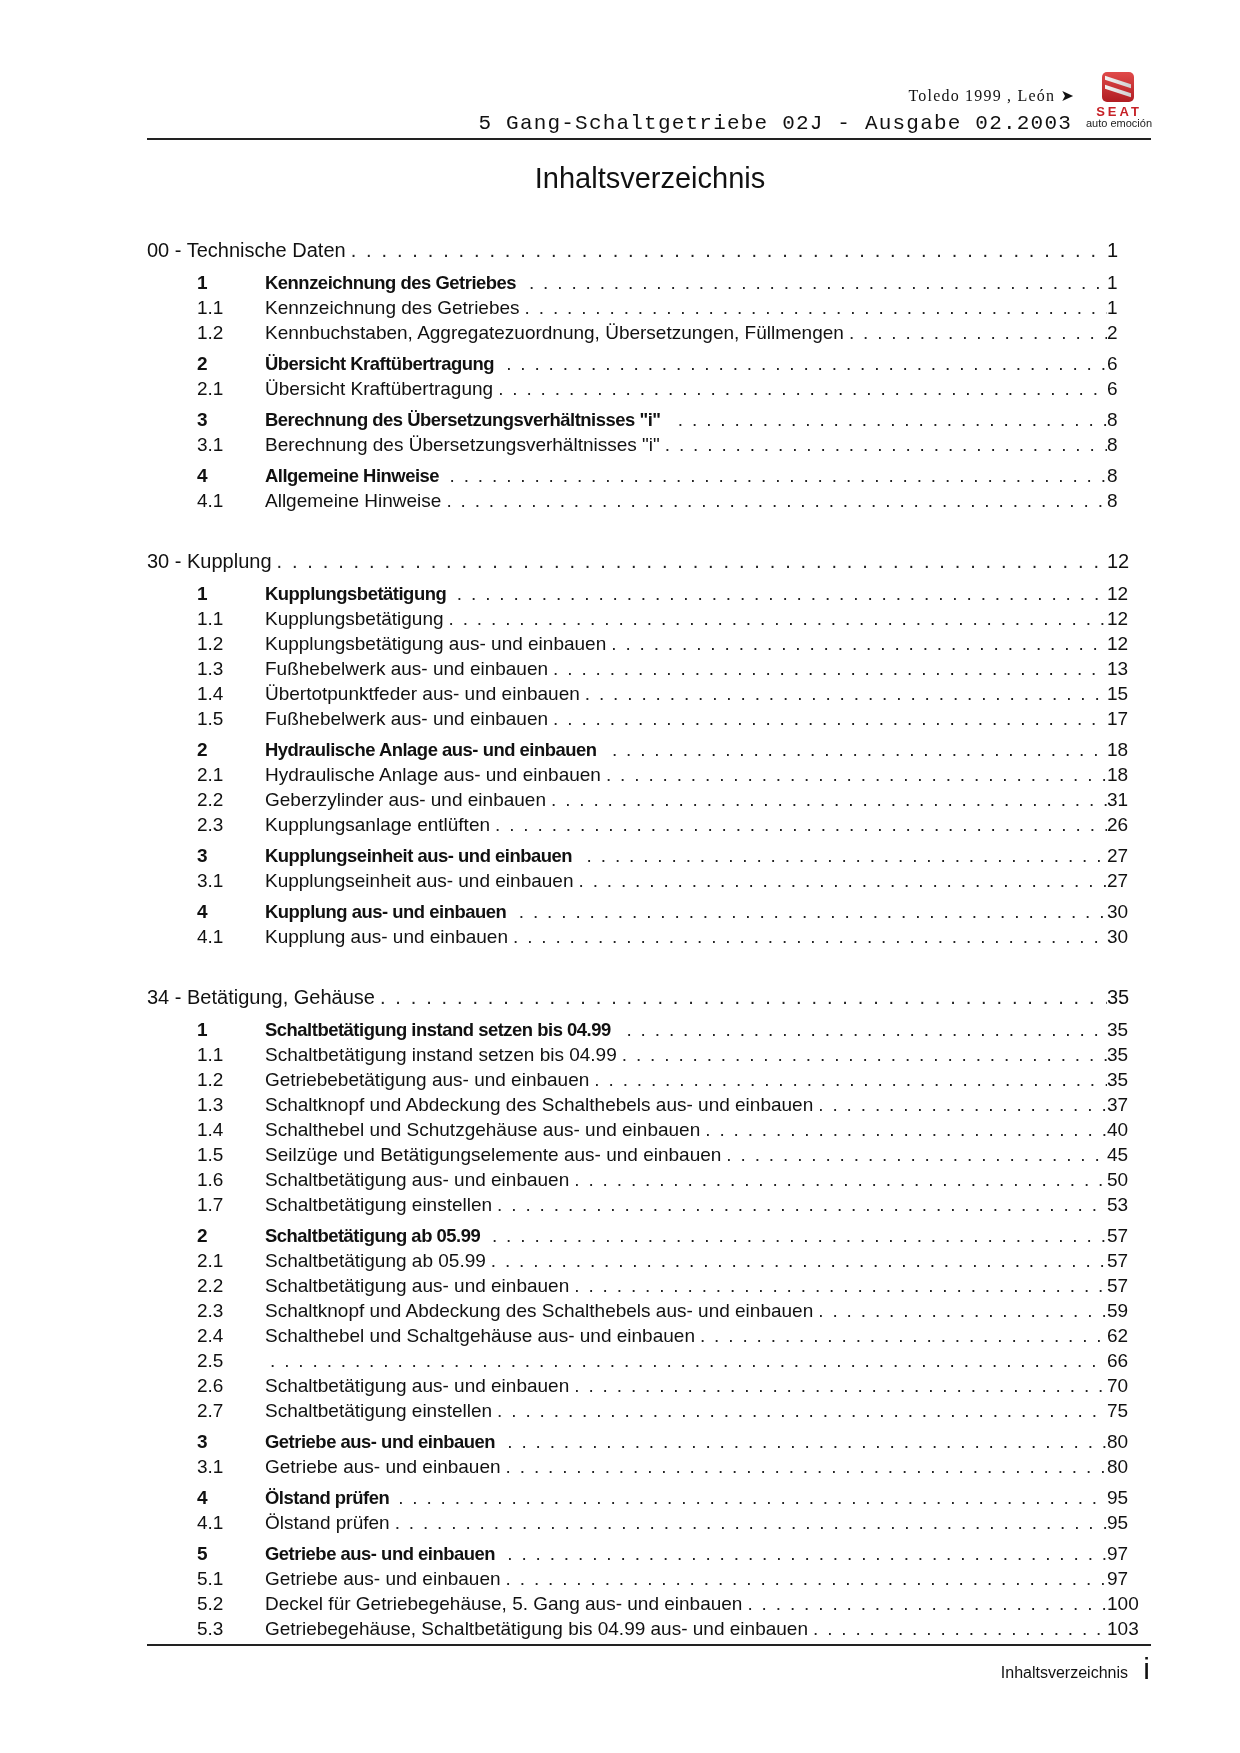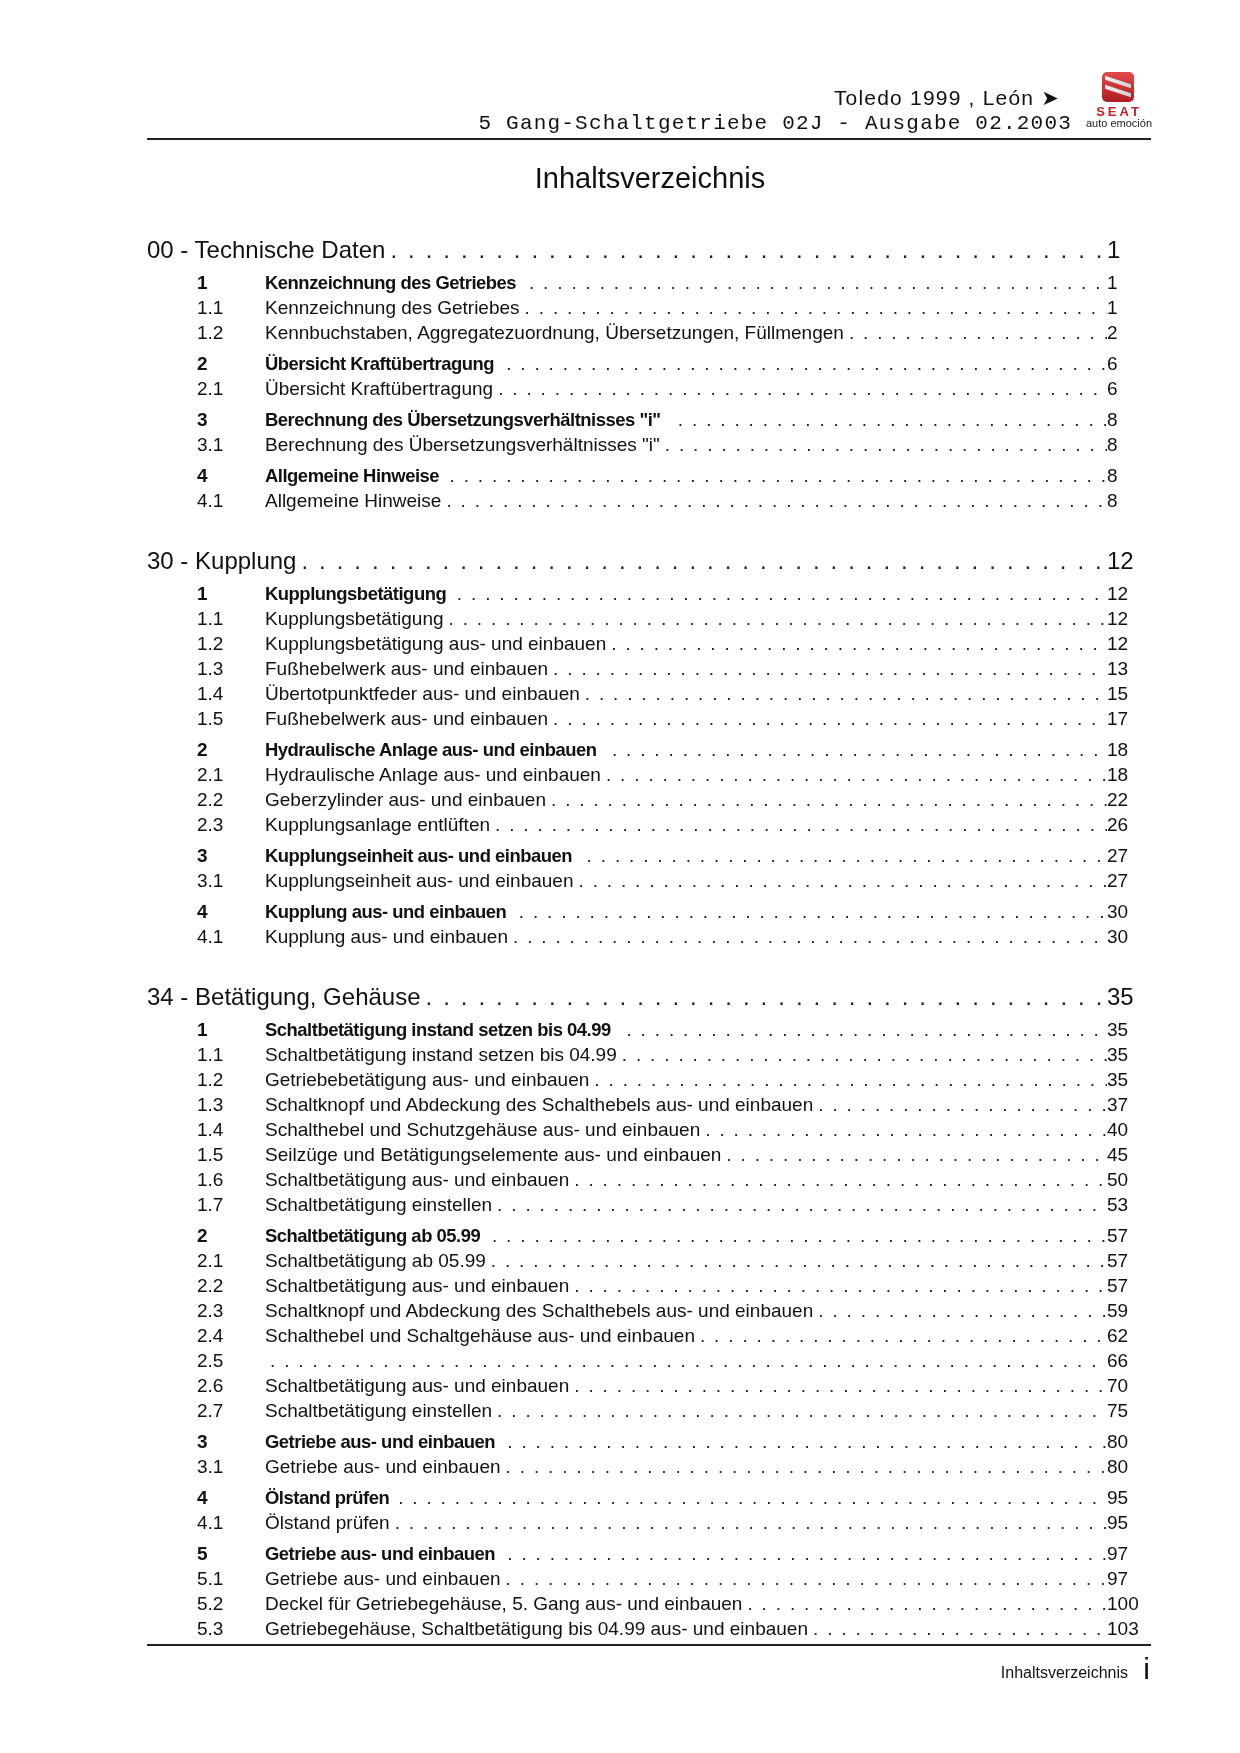--- a/index.html
+++ b/index.html
@@ -1,20 +1,20 @@
 <!DOCTYPE html>
 <html><head>
 <meta charset="utf-8">
 <style>
   html, body { margin: 0; padding: 0; background: #ffffff; }
   body { width: 1240px; height: 1753px; position: relative; overflow: hidden;
          font-family: "Liberation Sans", sans-serif; color: #111; }
 
-  .header-line1 { position: absolute; right: 180px; top: 86px; font-size: 21px;
-                  letter-spacing: 1.2px; white-space: nowrap; }
+  .header-line1 { position: absolute; right: 165px; top: 86px; font-size: 16px;
+                  letter-spacing: 1.2px; white-space: nowrap; font-family: Liberation Serif, serif; }
   .header-line2 { position: absolute; right: 168px; top: 112px; font-size: 21px;
                   letter-spacing: 1.2px; white-space: nowrap; font-family: Liberation Mono, monospace; }
   .header-rule { position: absolute; left: 147px; top: 138px; width: 1004px; height: 0;
                  border-top: 2px solid #222; }
 
   .logo { position: absolute; left: 1078px; top: 70px; width: 82px; height: 58px; }
   .logo-badge { position: absolute; left: 24px; top: 2px; width: 32px; height: 30px;
                 border-radius: 5px; background: linear-gradient(180deg,#e04a4a,#b01d22);
                 overflow: hidden; }
   .logo-badge .s1, .logo-badge .s2 { position: absolute; left: 3px; width: 26px; height: 4px;
@@ -23,21 +23,21 @@
   .logo-badge .s2 { top: 17px; }
   .logo-word { position: absolute; left: 0; top: 34px; width: 82px; text-align: center;
                color: #c62127; font-size: 13px; font-weight: bold; letter-spacing: 3px; }
   .logo-tag { position: absolute; left: 0; top: 47px; width: 82px; text-align: center;
               color: #222; font-size: 11px; }
 
   .title { position: absolute; left: 0; width: 1300px; top: 162px; text-align: center;
            font-size: 29px; }
 
   .toc { position: absolute; left: 147px; top: 232px; width: 1000px; }
-  .chapter { display: flex; align-items: baseline; font-size: 24px; height: 36px;
+  .chapter { display: flex; align-items: baseline; font-size: 20px; height: 36px;
              line-height: 36px; margin-bottom: 2px; }
   .chapter + .group { margin-top: 0; }
   .toc-chapter-block + .toc-chapter-block { margin-top: 30px; }
   .group { margin-top: 6px; }
   .row { display: flex; align-items: baseline; height: 25px; line-height: 25px; font-size: 19px; }
   .row .num { width: 68px; padding-left: 50px; flex: none; }
   .row.l2 .title-txt { font-weight: bold; letter-spacing: -0.5px; transform: scaleX(0.97);
                        transform-origin: left; }
   .row.l2 .num { font-weight: bold; }
   .title-txt { white-space: nowrap; flex: none; }
@@ -196,21 +196,21 @@
         <div class="row l3">
           <span class="num">2.1</span>
           <span class="title-txt">Hydraulische Anlage aus- und einbauen</span>
           <span class="leader"></span>
           <span class="page">18</span>
         </div>
         <div class="row l3">
           <span class="num">2.2</span>
           <span class="title-txt">Geberzylinder aus- und einbauen</span>
           <span class="leader"></span>
-          <span class="page">22</span>
+          <span class="page">31</span>
         </div>
         <div class="row l3">
           <span class="num">2.3</span>
           <span class="title-txt">Kupplungsanlage entlüften</span>
           <span class="leader"></span>
           <span class="page">26</span>
         </div>
       </div>
       <div class="group">
         <div class="row l2">

